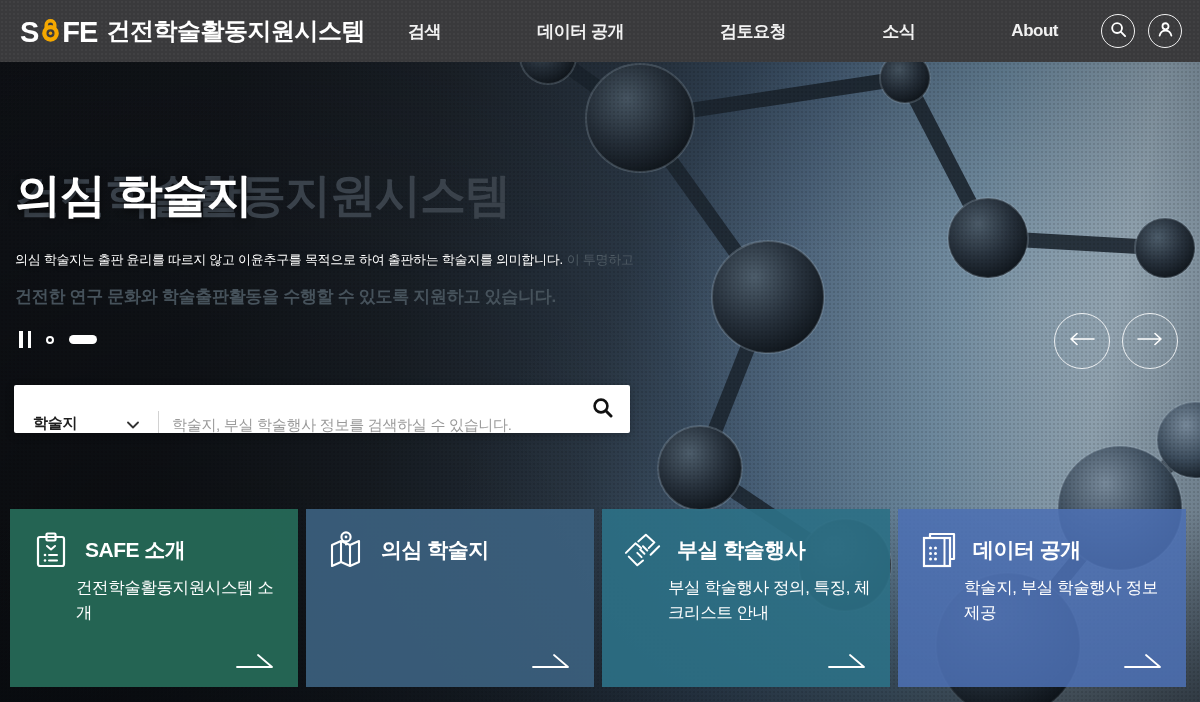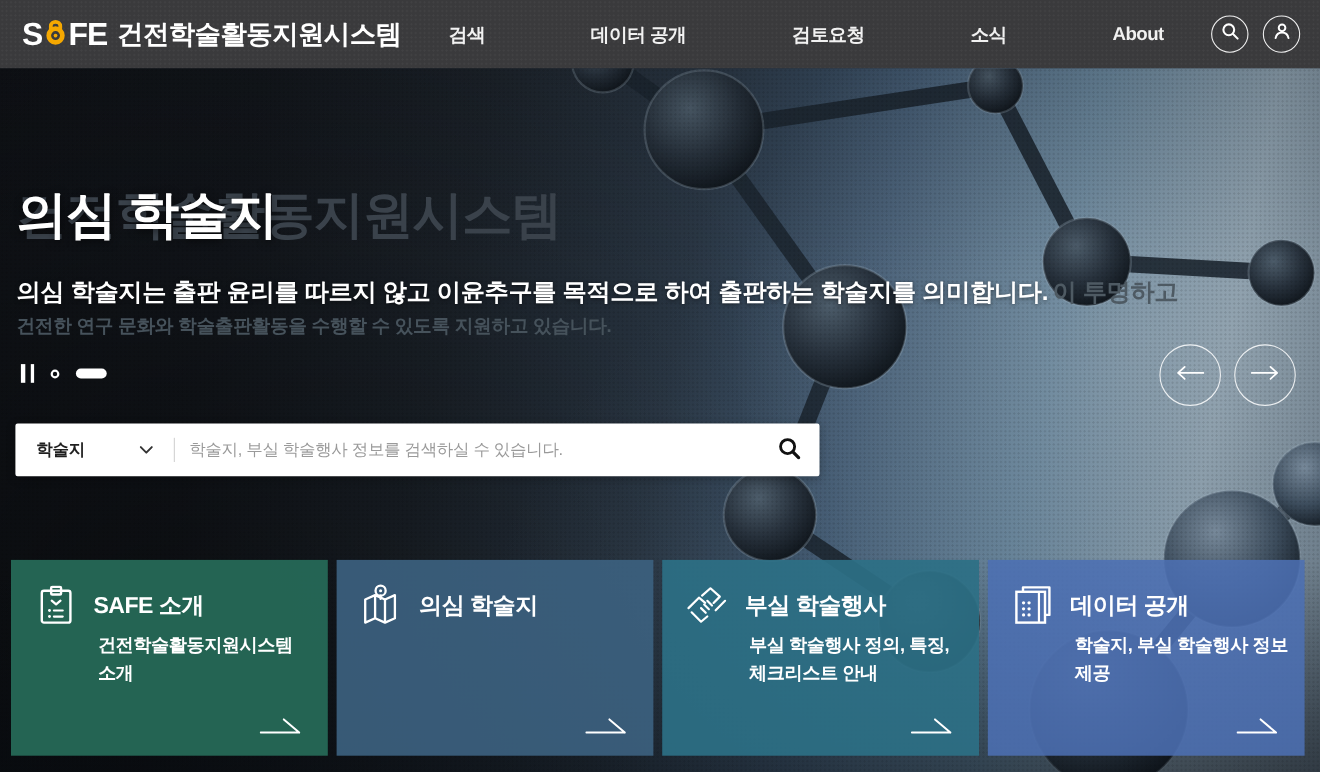--- a/index.html
+++ b/index.html
@@ -70,41 +70,41 @@
     color:#3a424b; white-space:nowrap; z-index:2;
   }
   .hero-title{
     position:absolute; left:15px; top:103px;
     font-size:46px; font-weight:800; letter-spacing:-1px;
     color:#ffffff; text-shadow:0 2px 8px rgba(0,0,0,0.55);
     white-space:nowrap; z-index:3;
   }
   .hero-desc{
     position:absolute; left:15px; top:189px; z-index:3;
-    font-size:22px; font-weight:700; letter-spacing:-0.3px;
+    font-size:13px; font-weight:400; letter-spacing:-0.3px;
     color:#fff; white-space:nowrap; text-shadow:0 1px 4px rgba(0,0,0,0.5);
   }
   .ghost-suffix{ color:#4e5a63; text-shadow:none; margin-left:4px; }
   .ghost-line2{
     position:absolute; left:15px; top:223px; z-index:2;
     font-size:17px; font-weight:700; letter-spacing:-0.3px;
     color:#46525b; white-space:nowrap;
   }
 
   
   .controls{ position:absolute; left:19px; top:269px; display:flex; align-items:center; gap:15px; z-index:4; }
   .pause{ display:flex; gap:5px; cursor:pointer; }
   .pause span{ width:3.5px; height:17px; background:#fff; display:block; }
   .dot{ width:8px; height:8px; border:2px solid #fff; border-radius:50%; cursor:pointer; }
   .pill{ width:28px; height:9px; background:#fff; border-radius:5px; cursor:pointer; }
 
   
   .searchbar{
-    position:absolute; left:14px; top:323px; width:731px; height:48px;
-    background:#fff; border-radius:2px; display:flex; align-items:center; z-index:5;
+    position:absolute; left:14px; top:323px; width:616px; height:48px;
+    background:#fff; border-radius:2px; display:flex; align-items:flex-end; z-index:5;
     box-shadow:0 2px 8px rgba(0,0,0,0.25);
   }
   .search-cat{
     margin-left:19px; width:106px; display:flex; align-items:center;
     justify-content:space-between; cursor:pointer;
   }
   .search-cat-label{ font-size:15px; font-weight:700; color:#1f1f1f; letter-spacing:-0.3px; }
   .search-divider{ width:1px; height:22px; background:#d2d2d2; margin-left:19px; }
   .search-input{
     flex:1; border:none; outline:none; margin-left:13px;
@@ -129,22 +129,22 @@
   .cards{ position:absolute; left:10px; bottom:15px; display:flex; gap:8px; z-index:6; }
   .card{ width:288px; height:178px; position:relative; cursor:pointer; color:#fff; }
   .card.c1{ background:rgba(37,104,86,0.96); }
   .card.c2{ background:rgba(60,97,127,0.92); }
   .card.c3{ background:rgba(44,112,134,0.92); }
   .card.c4{ background:rgba(76,111,179,0.88); }
   .card-head{ position:absolute; top:22px; left:22px; display:flex; align-items:center; gap:15px; }
   .card-icon{ width:38px; height:38px; display:flex; align-items:center; justify-content:center; }
   .card-title{ font-size:21px; font-weight:600; letter-spacing:-0.5px; }
   .card-sub{
-    position:absolute; top:66px; left:79px; right:14px;
-    font-size:16.5px; font-weight:700; letter-spacing:-0.4px; line-height:1.5;
+    position:absolute; top:66px; left:66px; right:14px;
+    font-size:16.5px; font-weight:400; letter-spacing:-0.4px; line-height:1.5;
   }
   .card-arrow{ position:absolute; right:24px; bottom:14px; }
 </style>
 </head>
 <body>
 
 <header class="navbar">
   <div class="brand">
     <div class="brand-logo">
       <span class="ltr">S</span>

